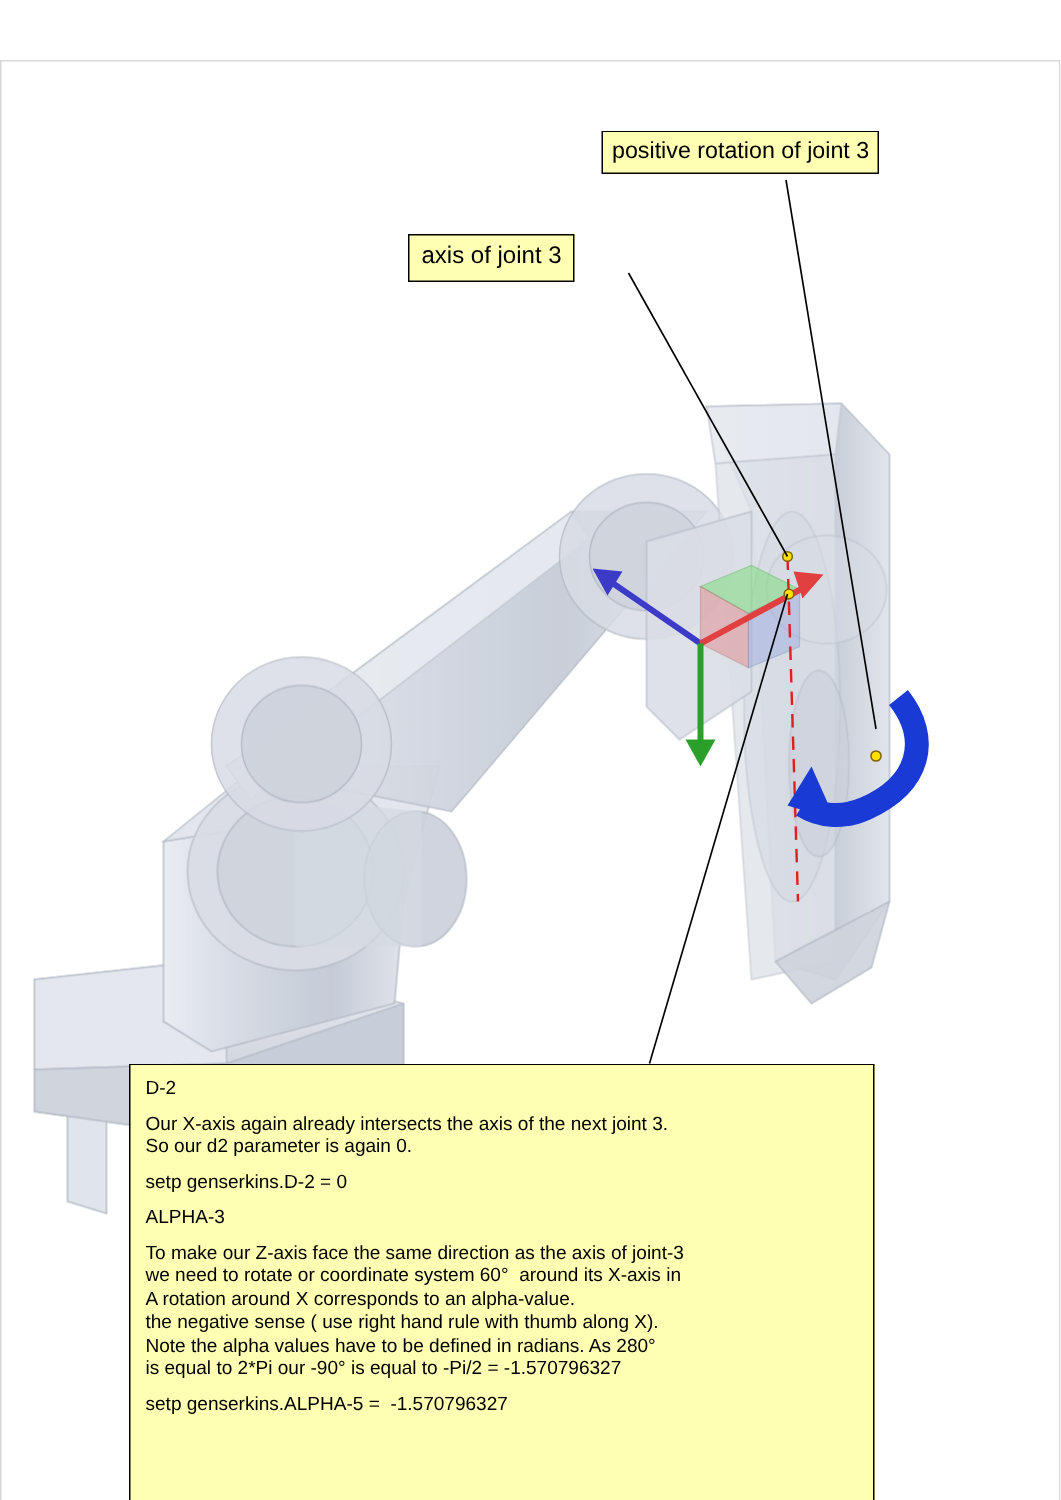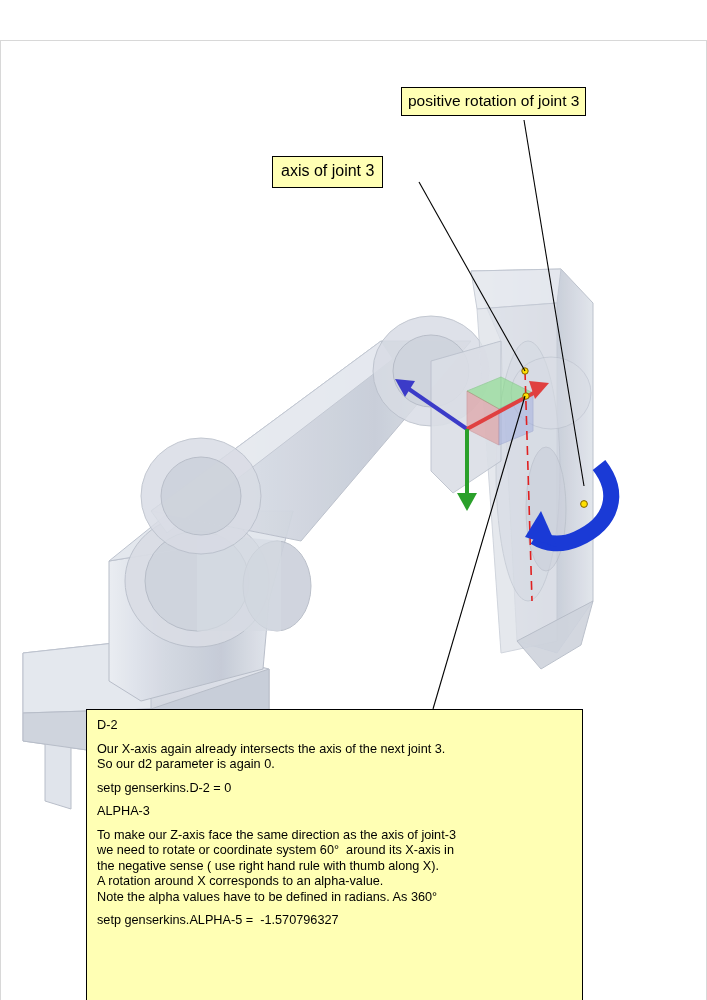--- a/index.html
+++ b/index.html
@@ -194,20 +194,21 @@
     <div class="note-line blank"></div>
     <div class="note-line">Our X-axis again already intersects the axis of the next joint 3.</div>
     <div class="note-line">So our d2 parameter is again 0.</div>
     <div class="note-line blank"></div>
     <div class="note-line">setp genserkins.D-2 = 0</div>
     <div class="note-line blank"></div>
     <div class="note-line">ALPHA-3</div>
     <div class="note-line blank"></div>
     <div class="note-line">To make our Z-axis face the same direction as the axis of joint-3</div>
     <div class="note-line">we need to rotate or coordinate system 60°  around its X-axis in</div>
+    <div class="note-line">A rotation around X corresponds to an alpha-value.</div>
     <div class="note-line">the negative sense ( use right hand rule with thumb along X).</div>
-    <div class="note-line">A rotation around X corresponds to an alpha-value.</div>
-    <div class="note-line">Note the alpha values have to be defined in radians. As 360°</div>
+    <div class="note-line">Note the alpha values have to be defined in radians. As 280°</div>
+    <div class="note-line">is equal to 2*Pi our -90° is equal to -Pi/2 = -1.570796327</div>
     <div class="note-line blank"></div>
     <div class="note-line">setp genserkins.ALPHA-5 =  -1.570796327</div>
   </div>
 
 </div>
 
 </body></html>

